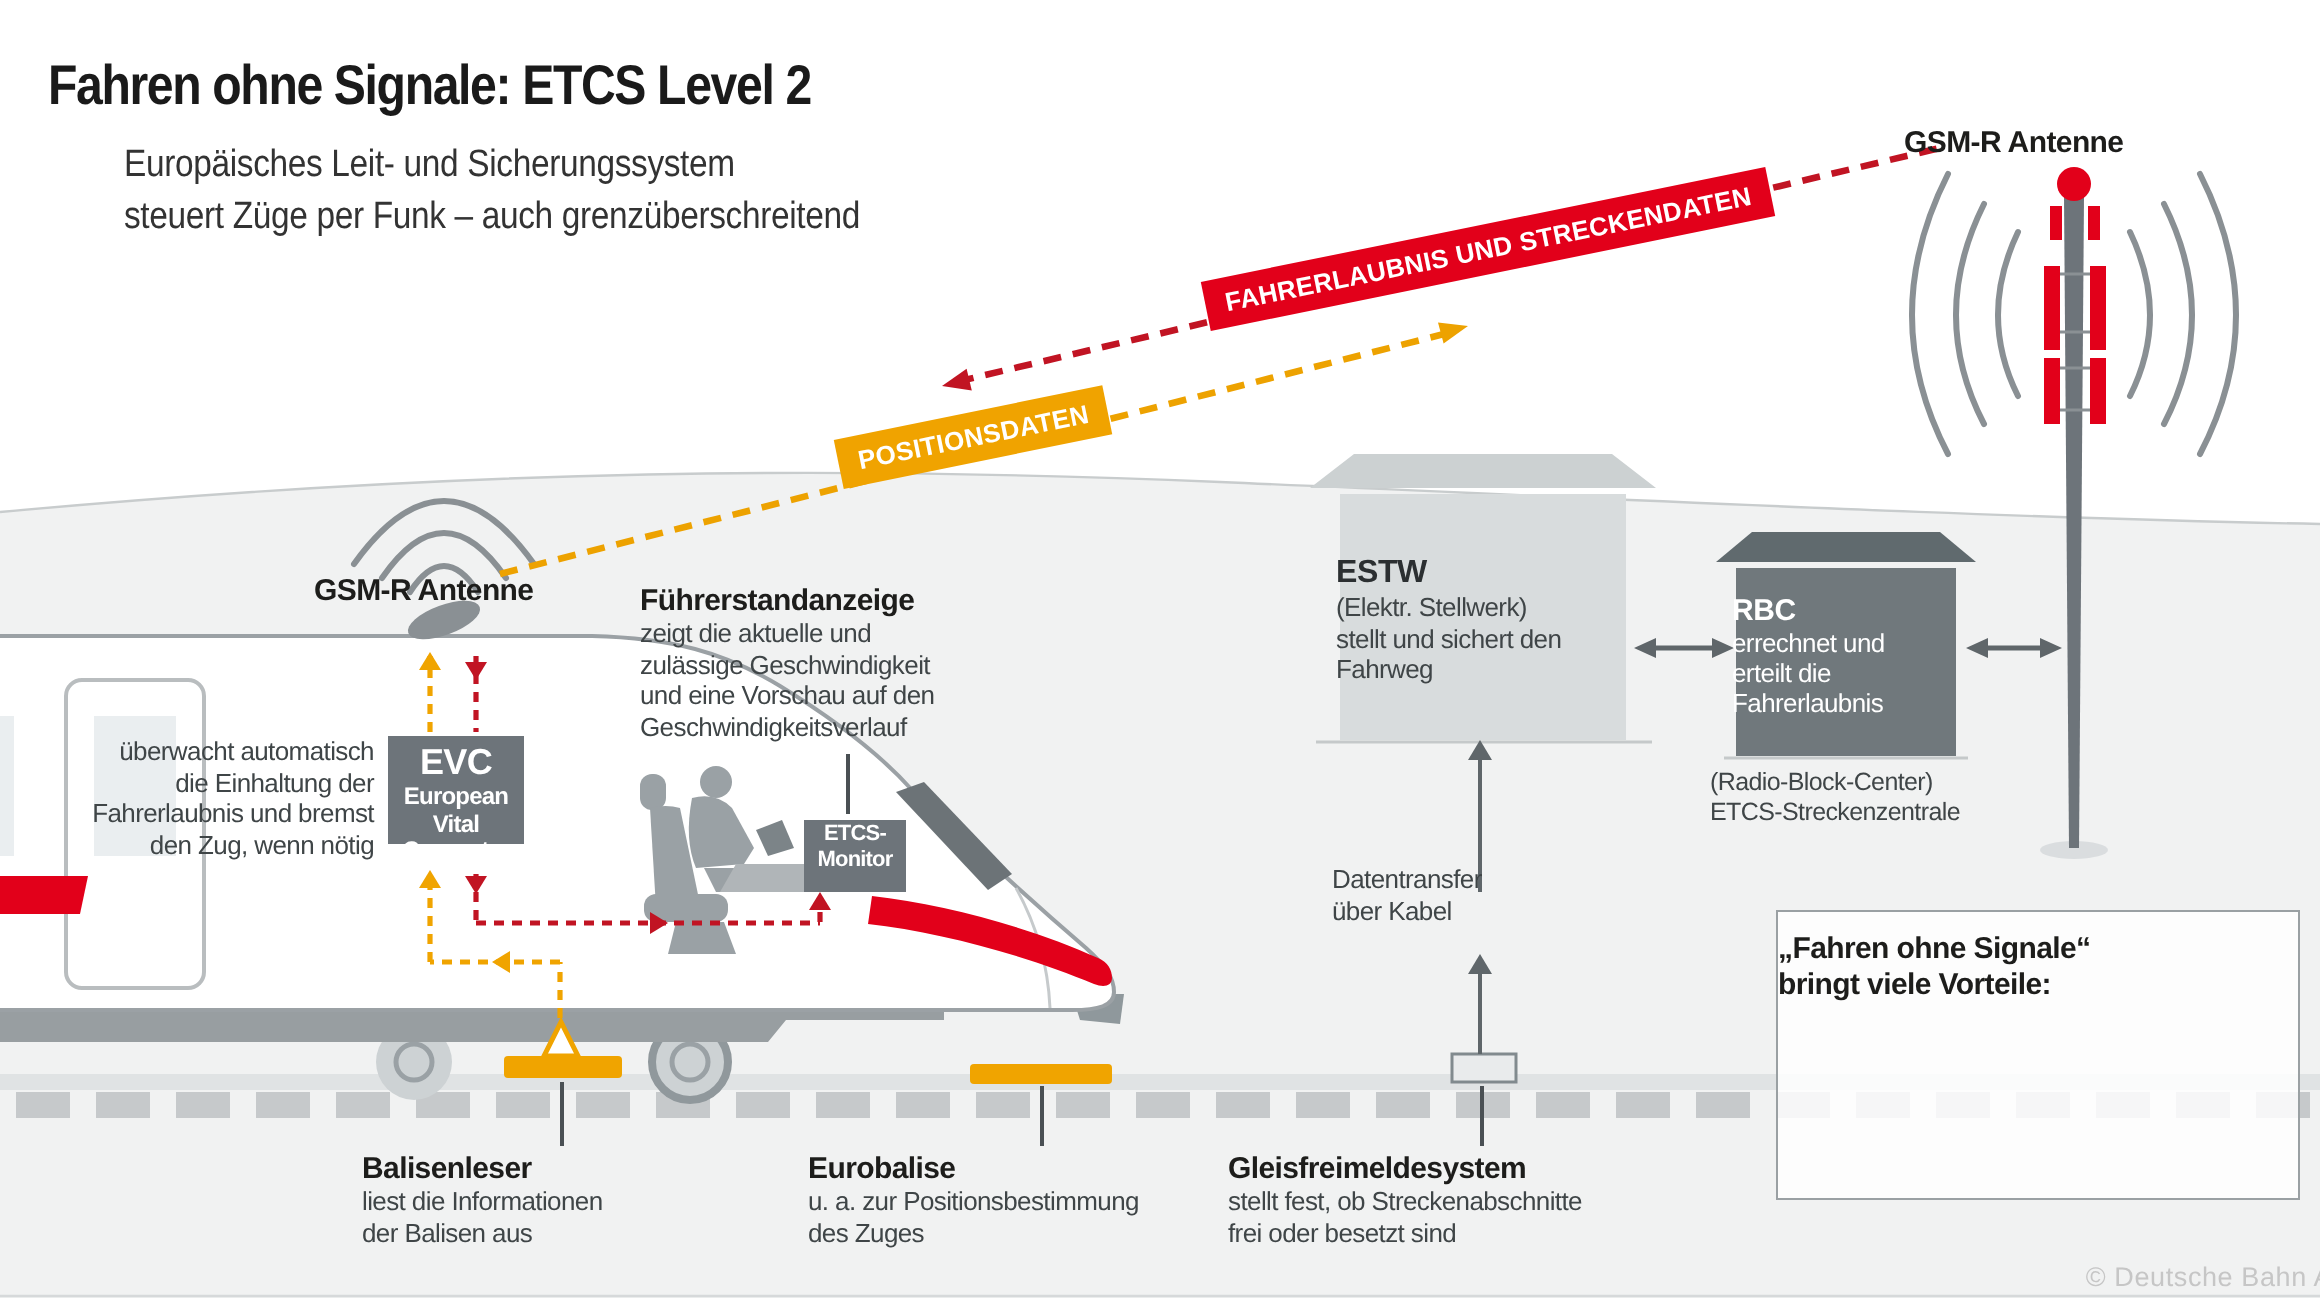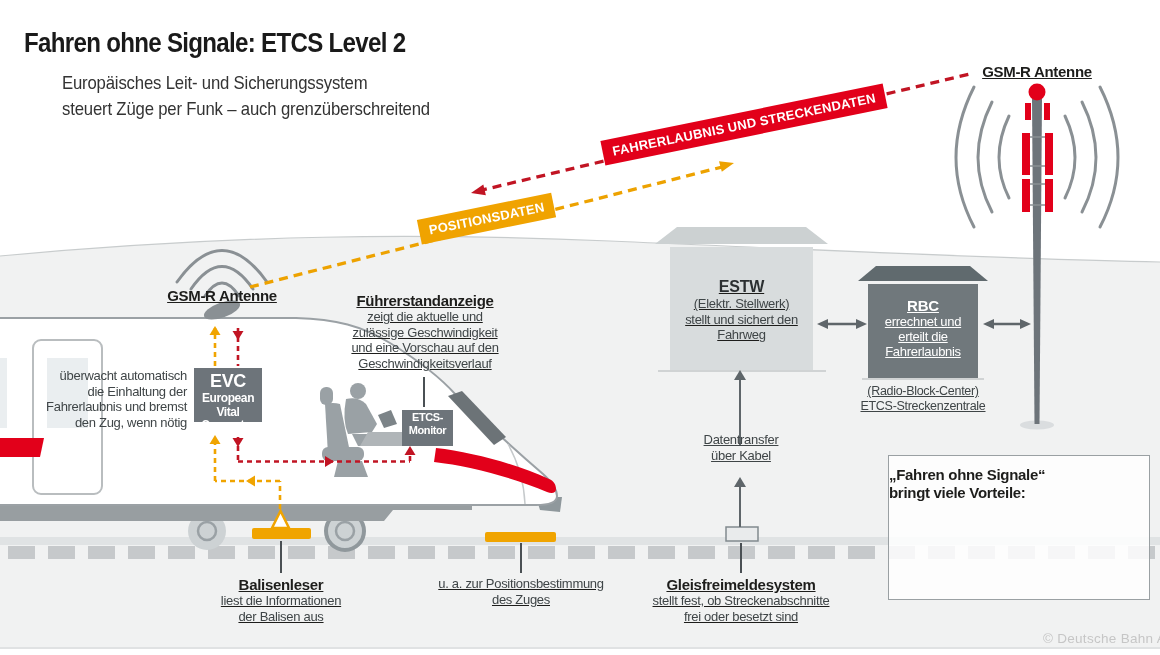--- a/index.html
+++ b/index.html
@@ -1,20 +1,20 @@
 <!DOCTYPE html>
 <html><head>
 <meta charset="utf-8">
 <style>
   html,body{margin:0;padding:0;background:#fff;}
   .canvas{position:relative;width:1160px;height:655px;background:#fff;overflow:hidden;
           font-family:"Liberation Sans",sans-serif;color:#1d1d1b;}
   .abs{position:absolute;}
   .pre{white-space:pre-line;}
-  .ctr{text-align:center;text-decoration:underline;}
+  .ctr{}
   .cond{transform:scaleX(0.86);transform-origin:0 0;display:inline-block;white-space:nowrap;}
   .title{left:24px;top:27px;font-size:28px;font-weight:bold;letter-spacing:-0.8px;color:#1a1a1a;}
   .subtitle{left:24px;top:70px;font-size:19px;line-height:26px;color:#333;letter-spacing:-0.2px;margin-left:38px;}
   .subtitle .cond{transform:scaleX(0.88);white-space:pre-line;}
   .h{font-weight:bold;font-size:15px;color:#1d1d1b;letter-spacing:-0.3px;}
   .b{font-size:13px;line-height:15.5px;color:#3f4547;letter-spacing:-0.3px;}
   .banner{color:#fff;font-weight:bold;font-size:13px;padding:5px 10px;white-space:nowrap;
           transform:rotate(-11.5deg);letter-spacing:0.2px;}
   .banner-red{left:600px;top:112px;background:#e2001a;}
   .banner-orange{left:418px;top:206px;background:#f0a300;}
@@ -299,20 +299,21 @@
 frei oder besetzt sind</div>
   </div>
 
   <div class="abs balisen ctr">
     <div class="h">Balisenleser</div>
     <div class="b pre">liest die Informationen
 der Balisen aus</div>
   </div>
 
   <div class="abs eurob ctr">
+    <div class="h">Eurobalise</div>
     <div class="b pre">u. a. zur Positionsbestimmung
 des Zuges</div>
   </div>
 
   <div class="abs benefits">
     <div class="benefits-title pre">„Fahren ohne Signale“
 bringt viele Vorteile:</div>
   </div>
 
   <div class="abs copyright">© Deutsche Bahn A</div>

